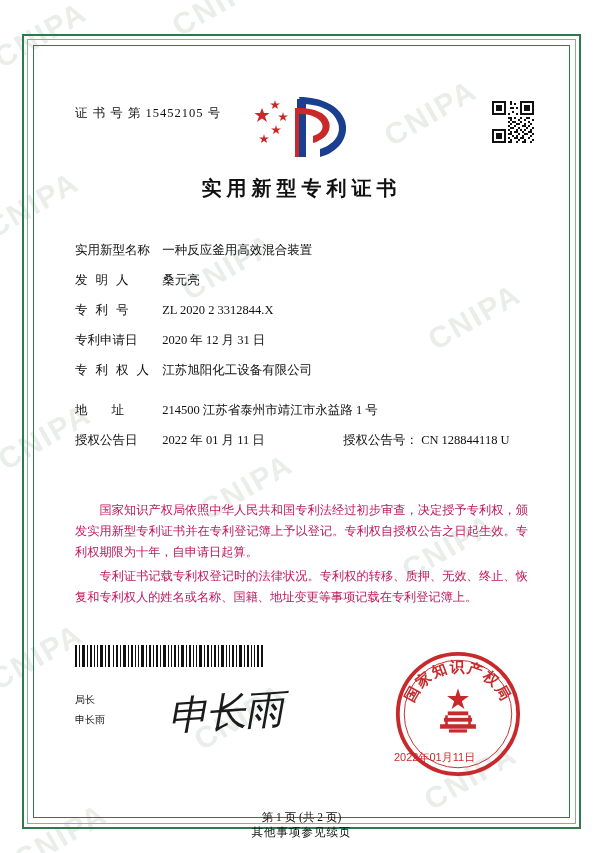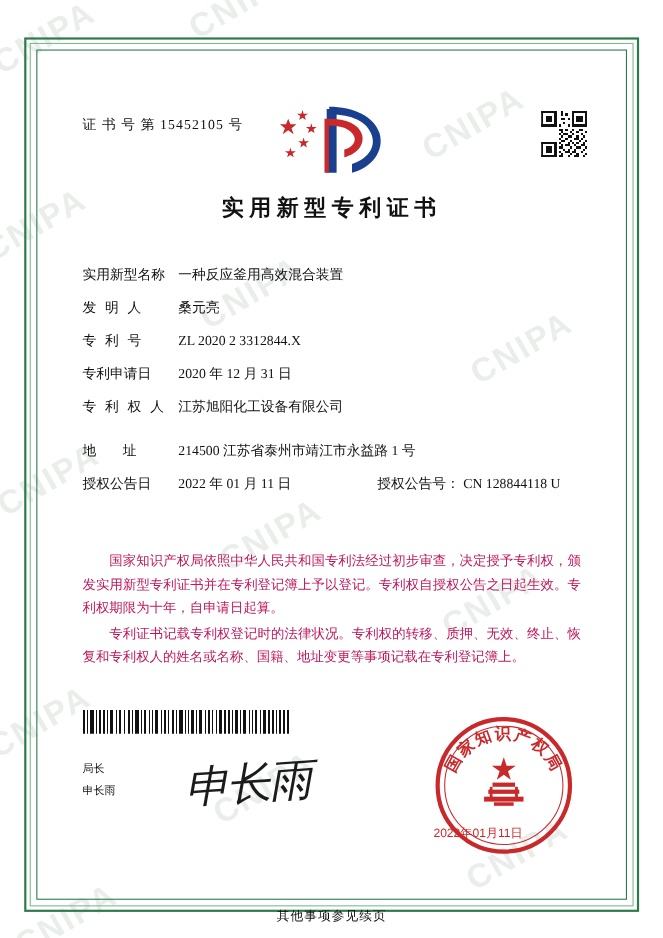--- a/index.html
+++ b/index.html
@@ -418,14 +418,15 @@
       <rect x="72" y="116" width="56" height="7"></rect>
       <rect x="78" y="106" width="44" height="6"></rect>
       <rect x="84" y="96" width="32" height="6"></rect>
       <rect x="86" y="124" width="28" height="5"></rect>
       <rect x="80" y="102" width="4" height="18"></rect>
       <rect x="116" y="102" width="4" height="18"></rect>
     </g>
   </svg>
   <div class="seal-date">2022年01月11日</div>
 
+  <div class="page-no">第 1 页 (共 2 页)</div>
   <div class="footnote">其他事项参见续页</div>
 </div>
 
 </body></html>

